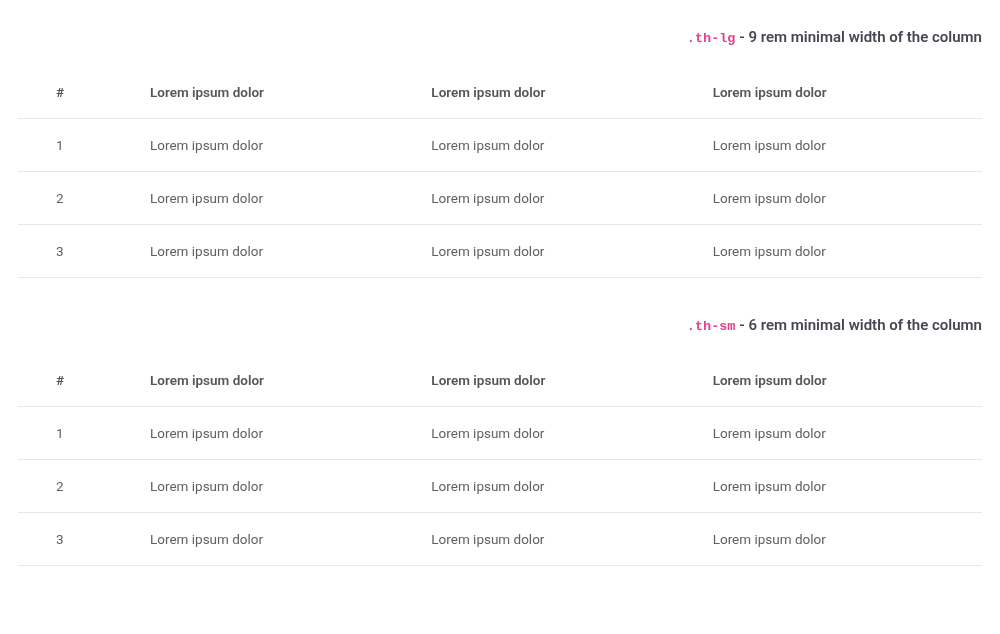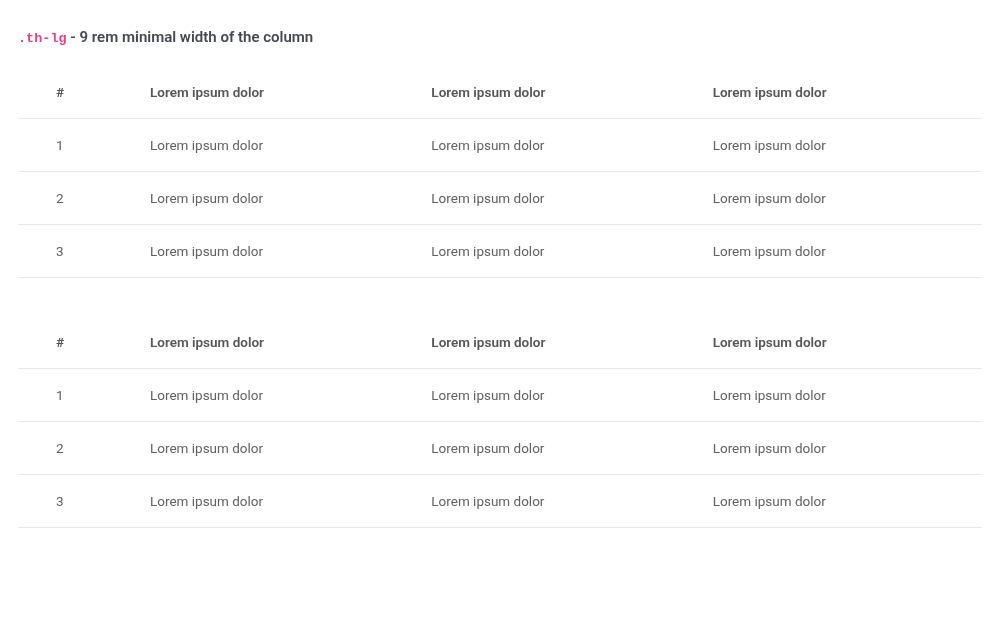--- a/index.html
+++ b/index.html
@@ -8,21 +8,21 @@
       box-sizing: border-box;
     }
     body {
       font-family: -apple-system, BlinkMacSystemFont, "Segoe UI", Roboto, "Helvetica Neue", Arial, sans-serif;
       background: #ffffff;
       color: #212529;
       padding: 20px 18px;
       font-size: 14px;
     }
     .section-title {
-      text-align: left;
+      text-align: right;
       font-size: 15px;
       font-weight: 600;
       color: #464851;
       margin-bottom: 20px;
       margin-top: 8px;
     }
     .section-title .code {
       font-family: SFMono-Regular, Menlo, Monaco, Consolas, "Liberation Mono", "Courier New", monospace;
       color: #e83e8c;
       font-size: 13.5px;
@@ -95,20 +95,23 @@
           <td>Lorem ipsum dolor</td>
           <td>Lorem ipsum dolor</td>
           <td>Lorem ipsum dolor</td>
         </tr>
       </tbody>
     </table>
   </div>
 </div>
 
 <div class="second-section">
+  <p class="section-title">
+    <span class="code">.th-sm</span><span> - 6 rem minimal width of the column</span>
+  </p>
   <div class="table-container">
     <table>
       <thead>
         <tr>
           <th>#</th>
           <th>Lorem ipsum dolor</th>
           <th>Lorem ipsum dolor</th>
           <th>Lorem ipsum dolor</th>
         </tr>
       </thead>

